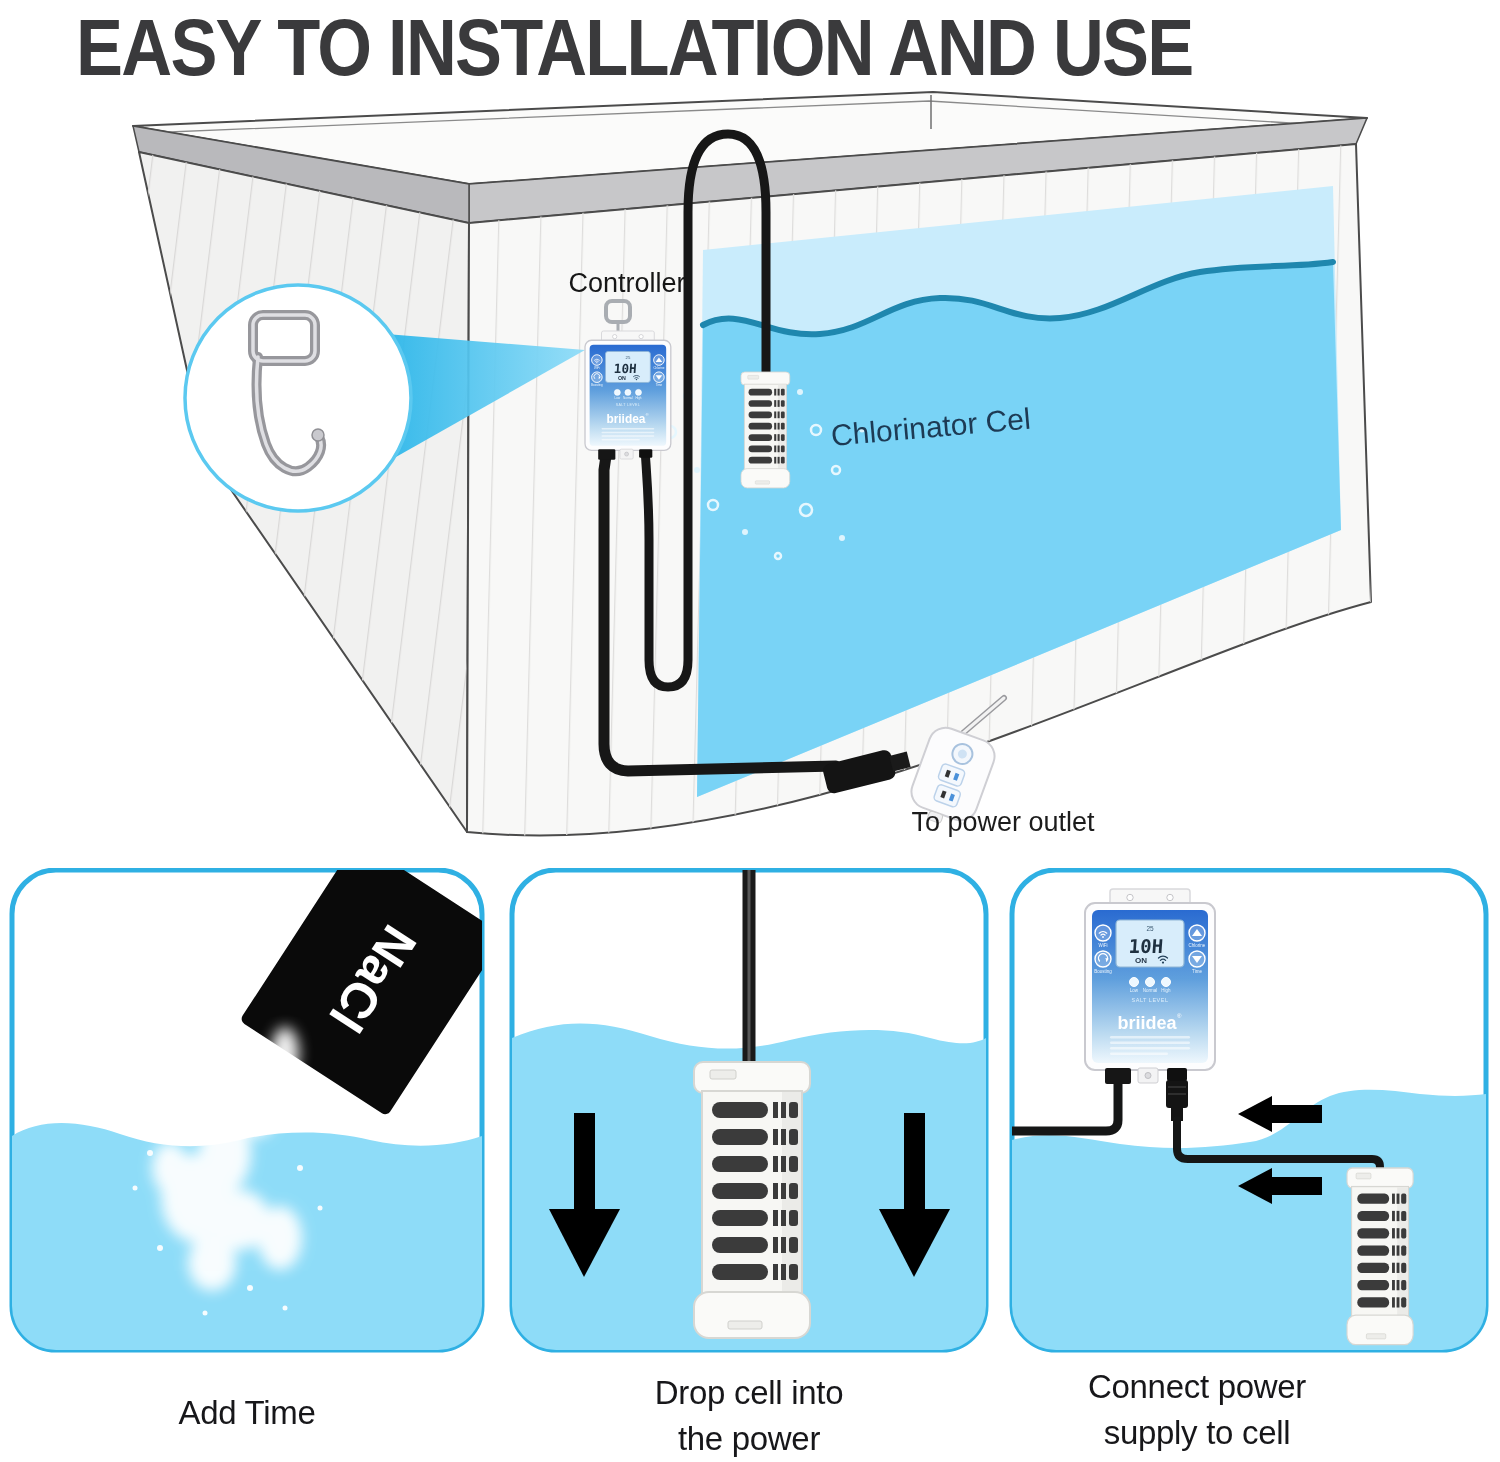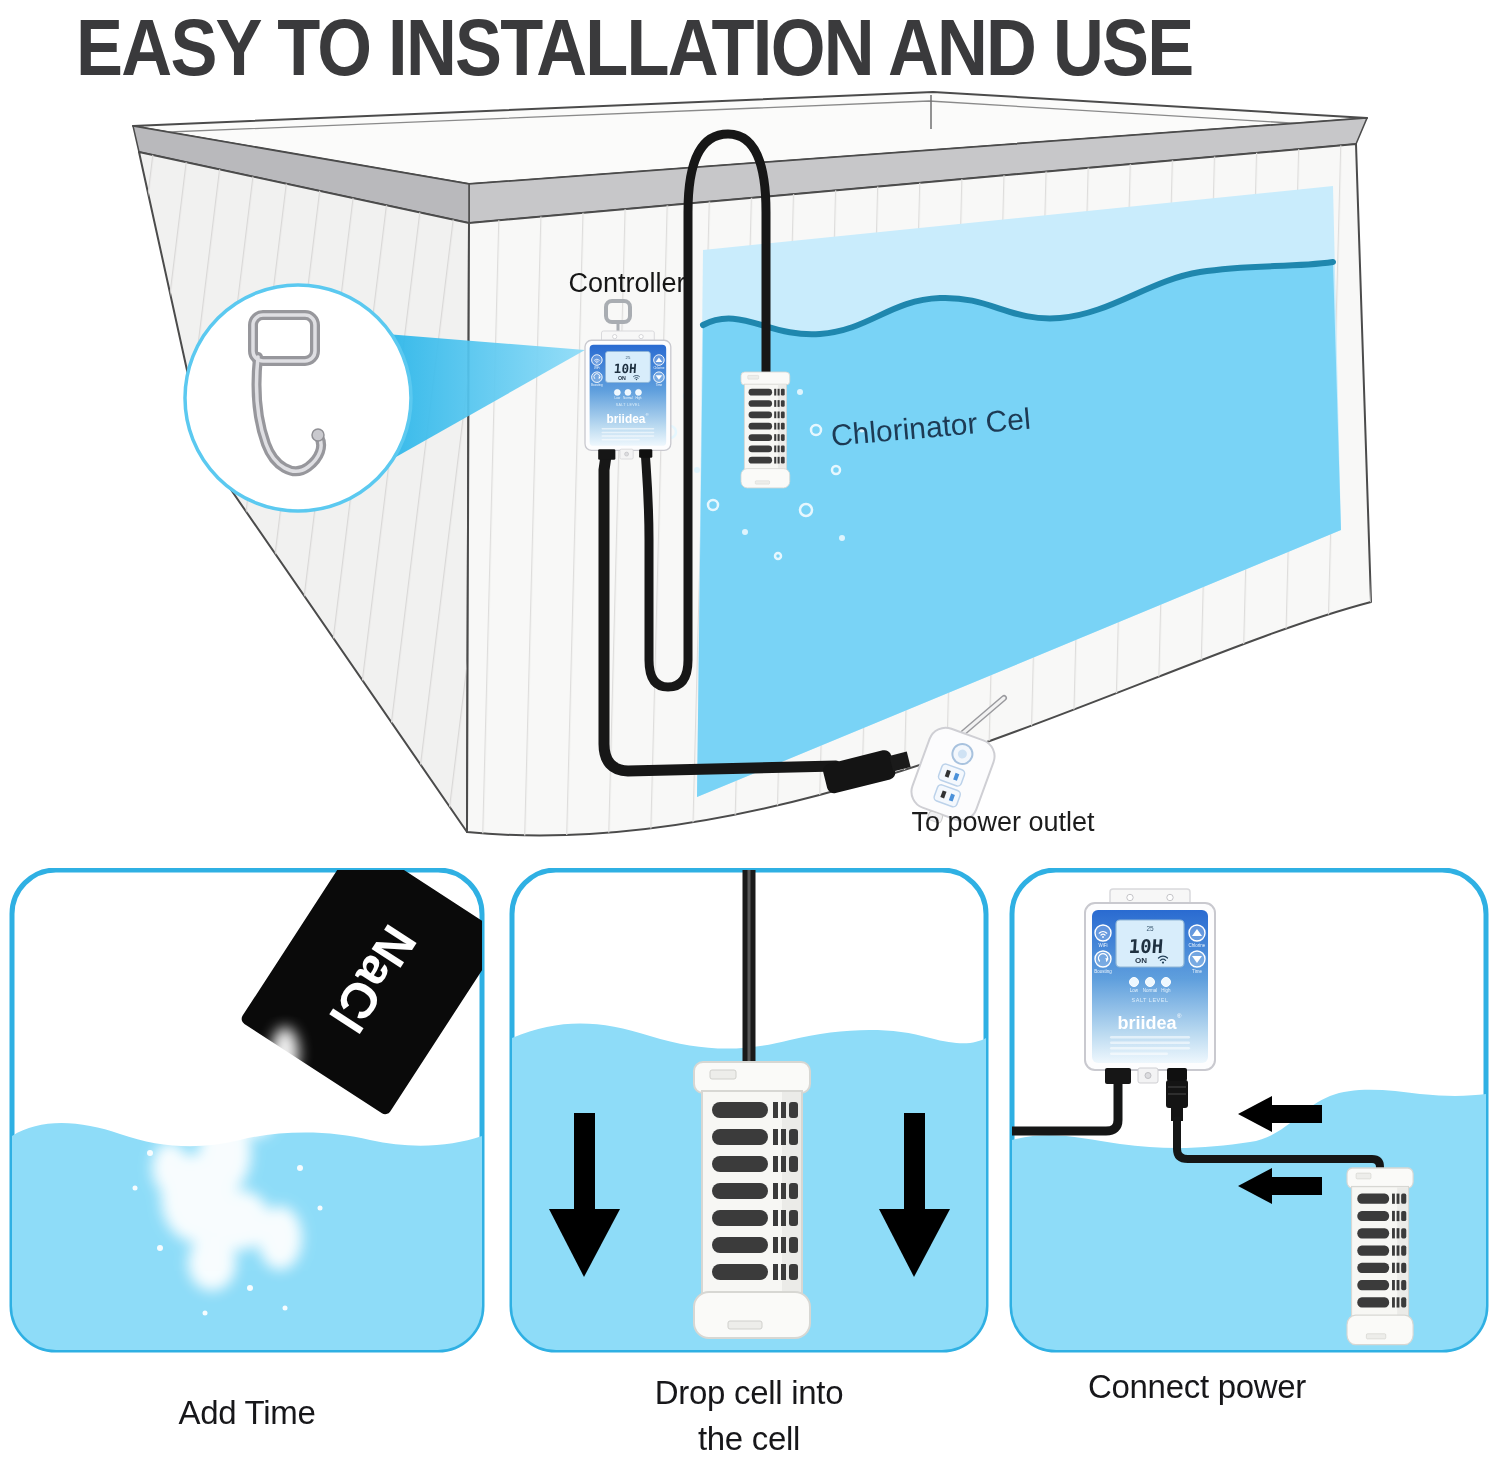--- a/index.html
+++ b/index.html
@@ -328,19 +328,20 @@
 
       <use href="#cell" transform="translate(1347,300) scale(0.57,0.64)"></use>
     </g>
   </svg>
 
   <div class="caption cap1">
     <div>Add Time</div>
   </div>
   <div class="caption cap2">
     <div>Drop cell into</div>
-    <div>the cell</div>
+    <div>the power</div>
   </div>
   <div class="caption cap3">
     <div>Connect power</div>
+    <div>supply to cell</div>
   </div>
 
 </div>
 
 </body></html>

